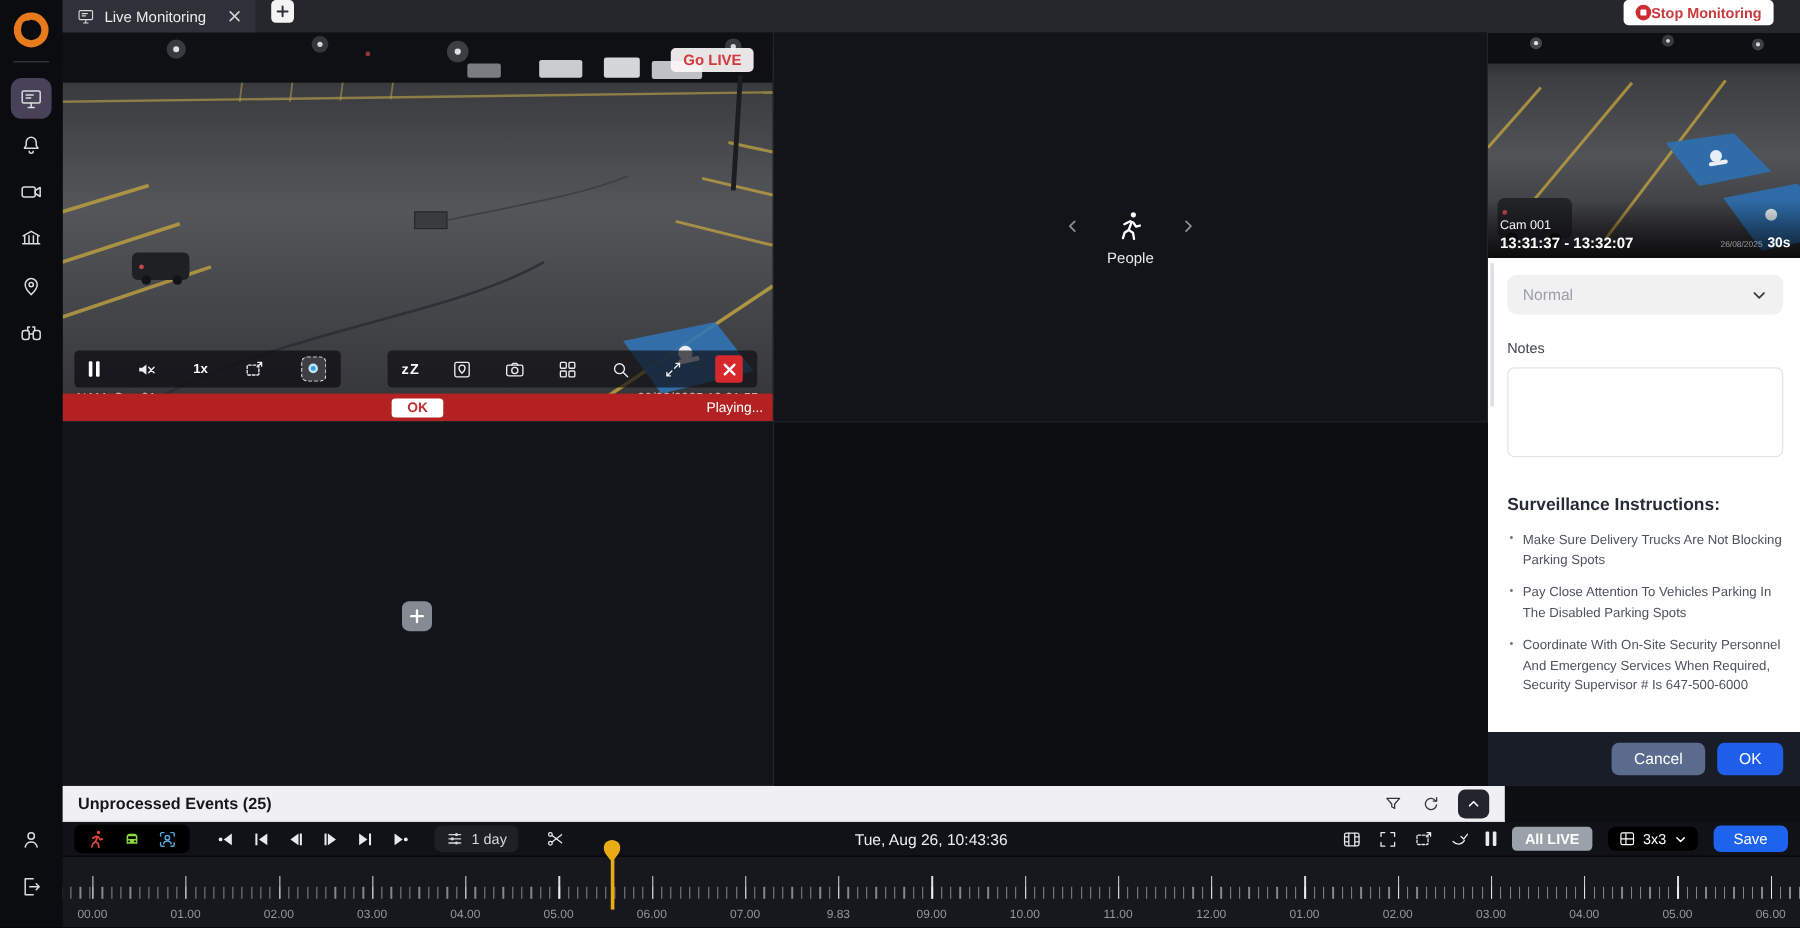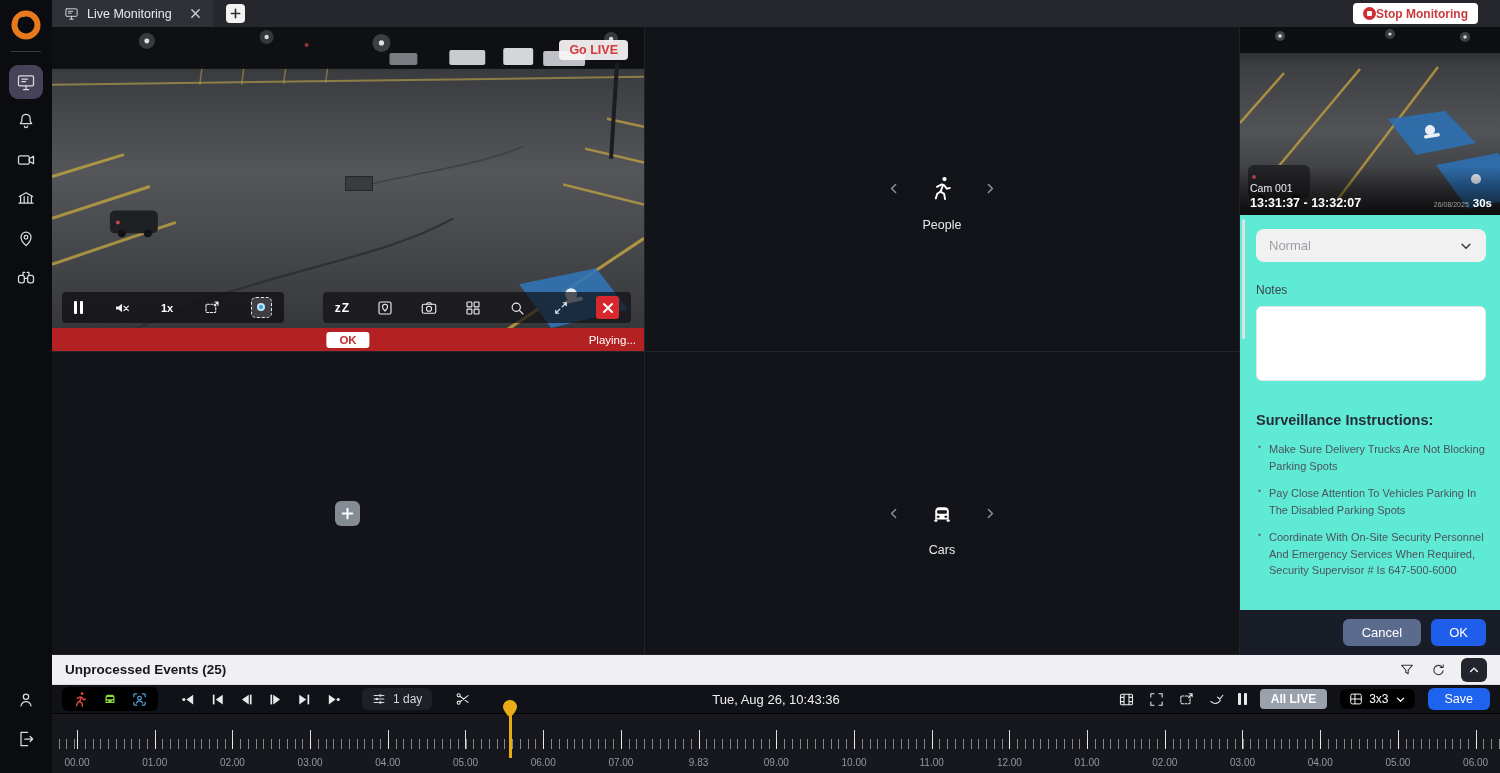--- a/index.html
+++ b/index.html
@@ -10,21 +10,21 @@
   
   .sidebar { position:absolute; left:0; top:0; width:52px; height:773px; background:#0b0c10; display:flex; flex-direction:column; align-items:center; z-index:10; }
   .logo { margin-top:8px; }
   .logo-divider { width:30px; height:1px; background:#3a3b41; margin:9px 0 13px; }
   .side-btn { width:34px; height:34px; margin-bottom:5px; border-radius:9px; display:flex; align-items:center; justify-content:center; cursor:pointer; }
   .side-btn.active { background:#484258; }
   .side-bottom { margin-top:auto; margin-bottom:12px; display:flex; flex-direction:column; align-items:center; }
   .sic { stroke:#d9dbdf; fill:none; stroke-width:1.5; stroke-linecap:round; stroke-linejoin:round; }
 
   
-  .tabbar { position:absolute; left:52px; top:0; width:1448px; height:27px; background:#26272d; display:flex; align-items:center; z-index:9; }
+  .tabbar { position:absolute; left:52px; top:0; width:1448px; height:27px; background:#26272d; display:flex; z-index:9; }
   .tab { height:27px; display:flex; align-items:center; gap:8px; padding:0 12px; background:#2f3138; cursor:pointer; }
   .tab-label { color:#e9eaec; font-size:12.5px; }
   .tab-close { margin-left:10px; display:flex; cursor:pointer; }
   .newtab-btn { width:19px; height:19px; margin-left:13px; background:#f3f3f4; border-radius:4px; display:flex; align-items:center; justify-content:center; cursor:pointer; }
   .stop-btn { margin-left:auto; margin-right:22px; height:21px; background:#fff; border-radius:4px; padding:0 10px; display:flex; align-items:center; gap:0; cursor:pointer; }
   .stop-ic { width:13px; height:13px; border-radius:50%; background:#ce2f33; position:relative; }
   .stop-ic::after { content:""; position:absolute; left:4px; top:4px; width:5px; height:5px; background:#fff; border-radius:1px; }
   .stop-label { color:#c93a3e; font-size:12px; font-weight:bold; }
 
   
@@ -46,29 +46,29 @@
   .track-btn i { position:absolute; left:5px; top:5px; width:8px; height:8px; border-radius:50%; background:#2f9fe0; border:2px solid #bfe3f7; }
   .close-btn { width:23px; height:23px; background:#d7282e; border-radius:3px; display:flex; align-items:center; justify-content:center; cursor:pointer; }
 
   .cam-overlay-left { position:absolute; left:12px; bottom:13px; color:#fff; font-size:11px; text-shadow:0 1px 2px rgba(0,0,0,.9); z-index:1; }
   .cam-overlay-right { position:absolute; right:12px; bottom:13px; color:#fff; font-size:11px; text-shadow:0 1px 2px rgba(0,0,0,.9); z-index:1; }
 
   .alert-bar { position:absolute; left:0; right:0; bottom:0; height:23px; background:#b42122; z-index:2; display:flex; align-items:center; }
   .alert-ok { position:absolute; left:50%; transform:translateX(-50%); background:#fff; color:#bd2f33; font-size:11.5px; font-weight:bold; border-radius:3px; padding:2px 13px; cursor:pointer; }
   .alert-status { margin-left:auto; margin-right:8px; color:#fff; font-size:11.5px; }
 
-  .selector { position:absolute; left:50%; top:148px; transform:translateX(-50%); display:flex; flex-direction:column; align-items:center; gap:16px; }
+  .selector { position:absolute; left:50%; top:148px; transform:translateX(-50%); display:flex; flex-direction:column; align-items:center; gap:6px; }
   .sel-row { display:flex; align-items:center; gap:28px; }
   .sel-label { color:#e8e9eb; font-size:12.5px; }
   .chev { stroke:#8d929a; fill:none; stroke-width:1.8; stroke-linecap:round; stroke-linejoin:round; cursor:pointer; }
 
   .add-btn { position:absolute; left:283px; top:149px; width:25px; height:25px; border-radius:6px; background:rgba(154,160,168,.85); display:flex; align-items:center; justify-content:center; cursor:pointer; }
 
   
-  .rpanel { position:absolute; left:1240px; top:27px; width:260px; height:628px; background:#5eead4; display:flex; flex-direction:column; }
+  .rpanel { position:absolute; left:1240px; top:27px; width:260px; height:628px; background:#ffffff; display:flex; flex-direction:column; }
   .thumb { position:relative; height:188px; background:#000; flex:none; }
   .thumb-grad { position:absolute; left:0; right:0; bottom:0; height:48px; background:linear-gradient(transparent, rgba(0,0,0,.75)); }
   .thumb-cam { position:absolute; left:10px; bottom:21px; color:#f0f1f3; font-size:10.5px; }
   .thumb-range { position:absolute; left:10px; bottom:5px; color:#fff; font-size:12.5px; font-weight:bold; }
   .thumb-right { position:absolute; right:8px; bottom:6px; display:flex; align-items:baseline; gap:4px; }
   .thumb-date { color:rgba(255,255,255,.55); font-size:7px; }
   .thumb-dur { color:#fff; font-size:11.5px; font-weight:bold; }
   .rform { flex:1; padding:14px 14px 0 16px; position:relative; }
   .rscroll { position:absolute; left:2px; top:4px; width:3px; height:120px; background:#dfe0e3; border-radius:2px; }
   .rselect { height:33px; background:#f1f1f2; border-radius:8px; display:flex; align-items:center; justify-content:space-between; padding:0 13px; cursor:pointer; }
@@ -77,21 +77,21 @@
   .notes-area { margin-top:9px; width:100%; height:75px; border:1px solid #e4e5e7; border-radius:6px; resize:none; font-family:inherit; font-size:12px; padding:6px 8px; }
   .instr-title { margin-top:27px; font-size:14.5px; font-weight:bold; color:#262c38; }
   .instr { margin-top:13px; list-style:none; }
   .instr li { position:relative; padding-left:13px; margin-bottom:11px; color:#4c535e; font-size:11px; line-height:1.5; }
   .instr li::before { content:"•"; position:absolute; left:2px; top:0; font-size:9px; color:#6a717c; }
   .rfooter { flex:none; height:45px; background:#191d27; display:flex; align-items:center; justify-content:flex-end; gap:10px; padding:0 14px; }
   .btn-cancel { background:#5b6b8e; color:#fff; font-size:13px; border:none; border-radius:6px; padding:6px 19px; cursor:pointer; font-family:inherit; }
   .btn-ok { background:#1f5eea; color:#fff; font-size:13px; border:none; border-radius:6px; padding:6px 18px; cursor:pointer; font-family:inherit; }
 
   
-  .events { position:absolute; left:52px; top:655px; width:1448px; height:30px; background:#f0f0f2; border-bottom:1px solid #d9dadc; display:flex; align-items:center; padding:12px 13px; }
+  .events { position:absolute; left:52px; top:655px; width:1202px; height:30px; background:#f0f0f2; border-bottom:1px solid #d9dadc; display:flex; align-items:center; padding:12px 13px; }
   .events-title { font-size:13.5px; font-weight:bold; color:#16171a; }
   .events-actions { margin-left:auto; display:flex; align-items:center; gap:15px; }
   .eic { stroke:#33373d; fill:none; stroke-width:1.6; stroke-linecap:round; stroke-linejoin:round; cursor:pointer; }
   .collapse-btn { width:26px; height:24px; background:#22252d; border-radius:6px; display:flex; align-items:center; justify-content:center; cursor:pointer; }
 
   
   .pbar { position:absolute; left:52px; top:685px; width:1448px; height:28px; background:#111217; display:flex; align-items:center; padding:0 10px; }
   .det-pill { background:#000; border-radius:6px; height:24px; display:flex; align-items:center; gap:12px; padding:0 10px; }
   .transport { display:flex; align-items:center; gap:14px; margin-left:23px; }
   .tbtn { display:flex; cursor:pointer; }
@@ -364,41 +364,20 @@
     </div>
 
     <div class="cell">
       <div class="add-btn">
         <svg width="13" height="13" viewBox="0 0 12 12">
             <path d="M6 1.5v9M1.5 6h9" stroke="#fff" stroke-width="1.8" stroke-linecap="round"></path>
           </svg>
       </div>
     </div>
 
-    <div class="cell">
-      <div class="selector">
-        <div class="sel-row">
-          <svg class="chev" width="13" height="13" viewBox="0 0 16 16">
-              <path d="M10 3L5 8l5 5"></path>
-            </svg>
-          <svg width="27" height="27" viewBox="0 0 24 24">
-            <path d="M6 10c0-2 1.4-3.6 3.2-3.6h5.6C16.6 6.4 18 8 18 10v7.4H6z" fill="#fff"></path>
-            <rect x="7.6" y="9.2" width="8.8" height="3" rx="1" fill="#17181c"></rect>
-            <rect x="7.3" y="14" width="2.6" height="1.7" rx=".8" fill="#17181c"></rect>
-            <rect x="14.1" y="14" width="2.6" height="1.7" rx=".8" fill="#17181c"></rect>
-            <rect x="5" y="17.4" width="3" height="2" rx="1" fill="#fff"></rect>
-            <rect x="16" y="17.4" width="3" height="2" rx="1" fill="#fff"></rect>
-          </svg>
-          <svg class="chev" width="13" height="13" viewBox="0 0 16 16">
-              <path d="M6 3l5 5-5 5"></path>
-            </svg>
-        </div>
-        <span class="sel-label">Cars</span>
-      </div>
-    </div>
   </div>
 
   <div class="rpanel">
     <div class="thumb">
       <svg class="scene" viewBox="0 0 260 188" preserveAspectRatio="none">
         <defs>
           <linearGradient id="asph2" x1="0" y1="0" x2="0" y2="1">
             <stop offset="0" stop-color="#121316"></stop>
               <stop offset="0.2" stop-color="#3d3e42"></stop>
             <stop offset="0.55" stop-color="#525357"></stop>

